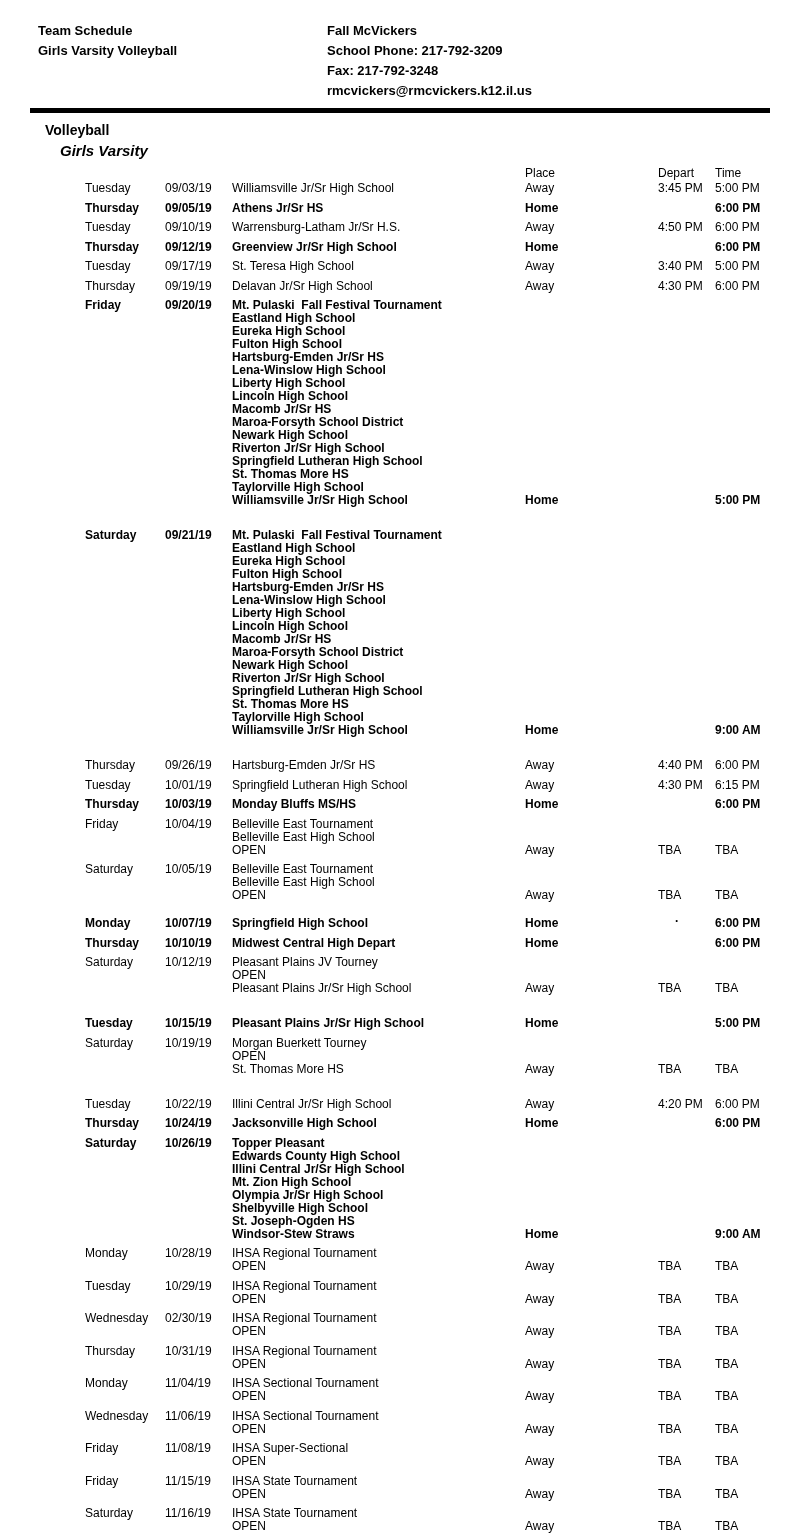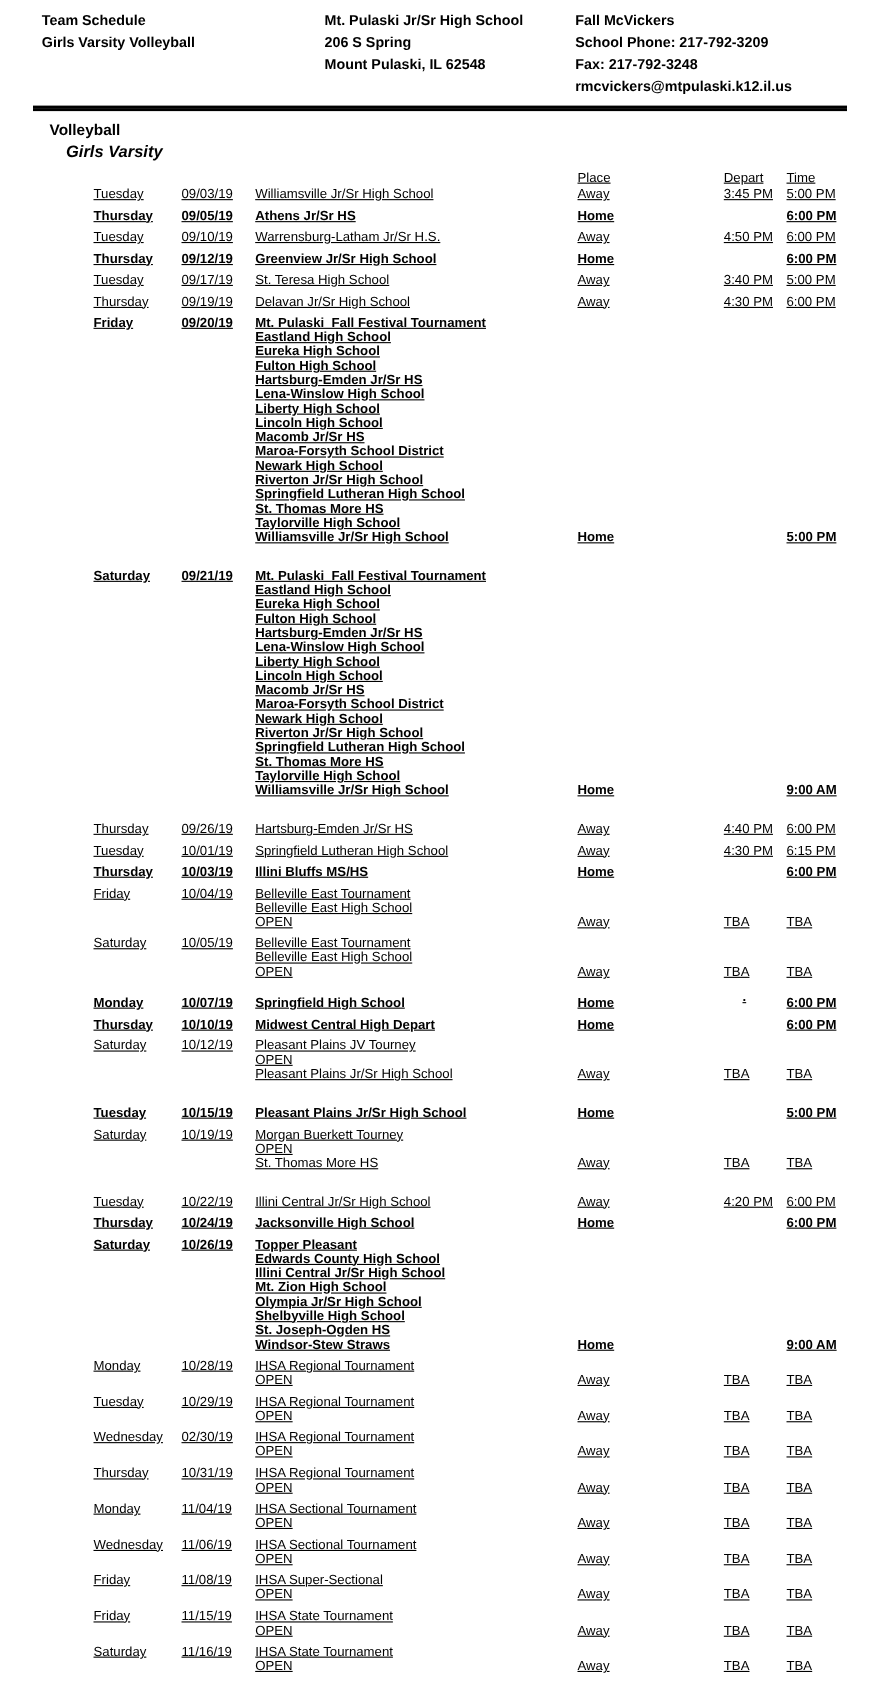--- a/index.html
+++ b/index.html
@@ -4,37 +4,37 @@
 <style>
   * { box-sizing: border-box; }
   html, body { margin: 0; padding: 0; }
   body {
     width: 800px; height: 1536px;
     background: #ffffff; color: #000000;
     font-family: "Liberation Sans", sans-serif;
     overflow: hidden;
   }
   
-  .header { display: flex; padding-top: 9px; }
+  .header { display: flex; padding-top: 21px; gap: 32px; }
   .h-col { font-weight: bold; font-size: 13px; line-height: 20px; }
   .h-left   { margin-left: 38px; width: 257px; }
   .h-center { width: 228px; }
   .h-right  { flex: 1; }
   
   .rule {
     margin: 7px 30px 0 30px;
     border-top: 3px solid #000;
     border-bottom: 2px solid #000;
     height: 5px;
   }
   
   .sport { margin: 9px 0 4px 45px; font-size: 14px; font-weight: bold; }
   .team  { margin: 4px 0 0 60px; font-size: 15px; font-weight: bold; font-style: italic; }
   
-  .table { margin-top: 8px; text-decoration: underline; }
+  .table { margin-top: 8px; }
   .grid {
     display: grid;
     grid-template-columns: 80px 67px 293px 133px 57px 1fr;
     margin-left: 85px; margin-right: 30px;
   }
   .thead { font-size: 12px; line-height: 13px; margin-bottom: 2px; }
   .row { font-size: 12px; line-height: 13px; margin-bottom: 6.5px; }
   .row.bold { font-weight: bold; }
   .row.gap-lg { margin-bottom: 22px; }
   .row.gap-md { margin-bottom: 15px; }
@@ -44,30 +44,25 @@
   .stray-dot { padding-left: 17px; transform: translateY(-5px); }
 </style>
 </head>
 <body>
 
 <div class="header">
   <div class="h-col h-left">
     <div>Team Schedule</div>
     <div>Girls Varsity Volleyball</div>
   </div>
-  <div class="h-col h-center">
-    <div>Mt. Pulaski Jr/Sr High School</div>
-    <div>206 S Spring</div>
-    <div>Mount Pulaski, IL 62548</div>
-  </div>
   <div class="h-col h-right">
     <div>Fall McVickers</div>
     <div>School Phone: 217-792-3209</div>
     <div>Fax: 217-792-3248</div>
-    <div>rmcvickers@mtpulaski.k12.il.us</div>
+    <div>rmcvickers@rmcvickers.k12.il.us</div>
   </div>
 </div>
 
 <div class="rule"></div>
 
 <div class="sport">Volleyball</div>
 <div class="team">Girls Varsity</div>
 
 <div class="table">
   <div class="grid thead">
@@ -206,21 +201,21 @@
           <div class="">Springfield Lutheran High School</div>
         </div>
         <div class="c-place">Away</div>
         <div class="c-depart">4:30 PM</div>
         <div class="c-time">6:15 PM</div>
       </div>
       <div class="grid row bold">
         <div class="c-day">Thursday</div>
         <div class="c-date">10/03/19</div>
         <div class="c-opp">
-          <div class="">Illini Bluffs MS/HS</div>
+          <div class="">Monday Bluffs MS/HS</div>
         </div>
         <div class="c-place">Home</div>
         <div class="c-depart"></div>
         <div class="c-time">6:00 PM</div>
       </div>
       <div class="grid row">
         <div class="c-day">Friday</div>
         <div class="c-date">10/04/19</div>
         <div class="c-opp">
           <div class="">Belleville East Tournament</div>

